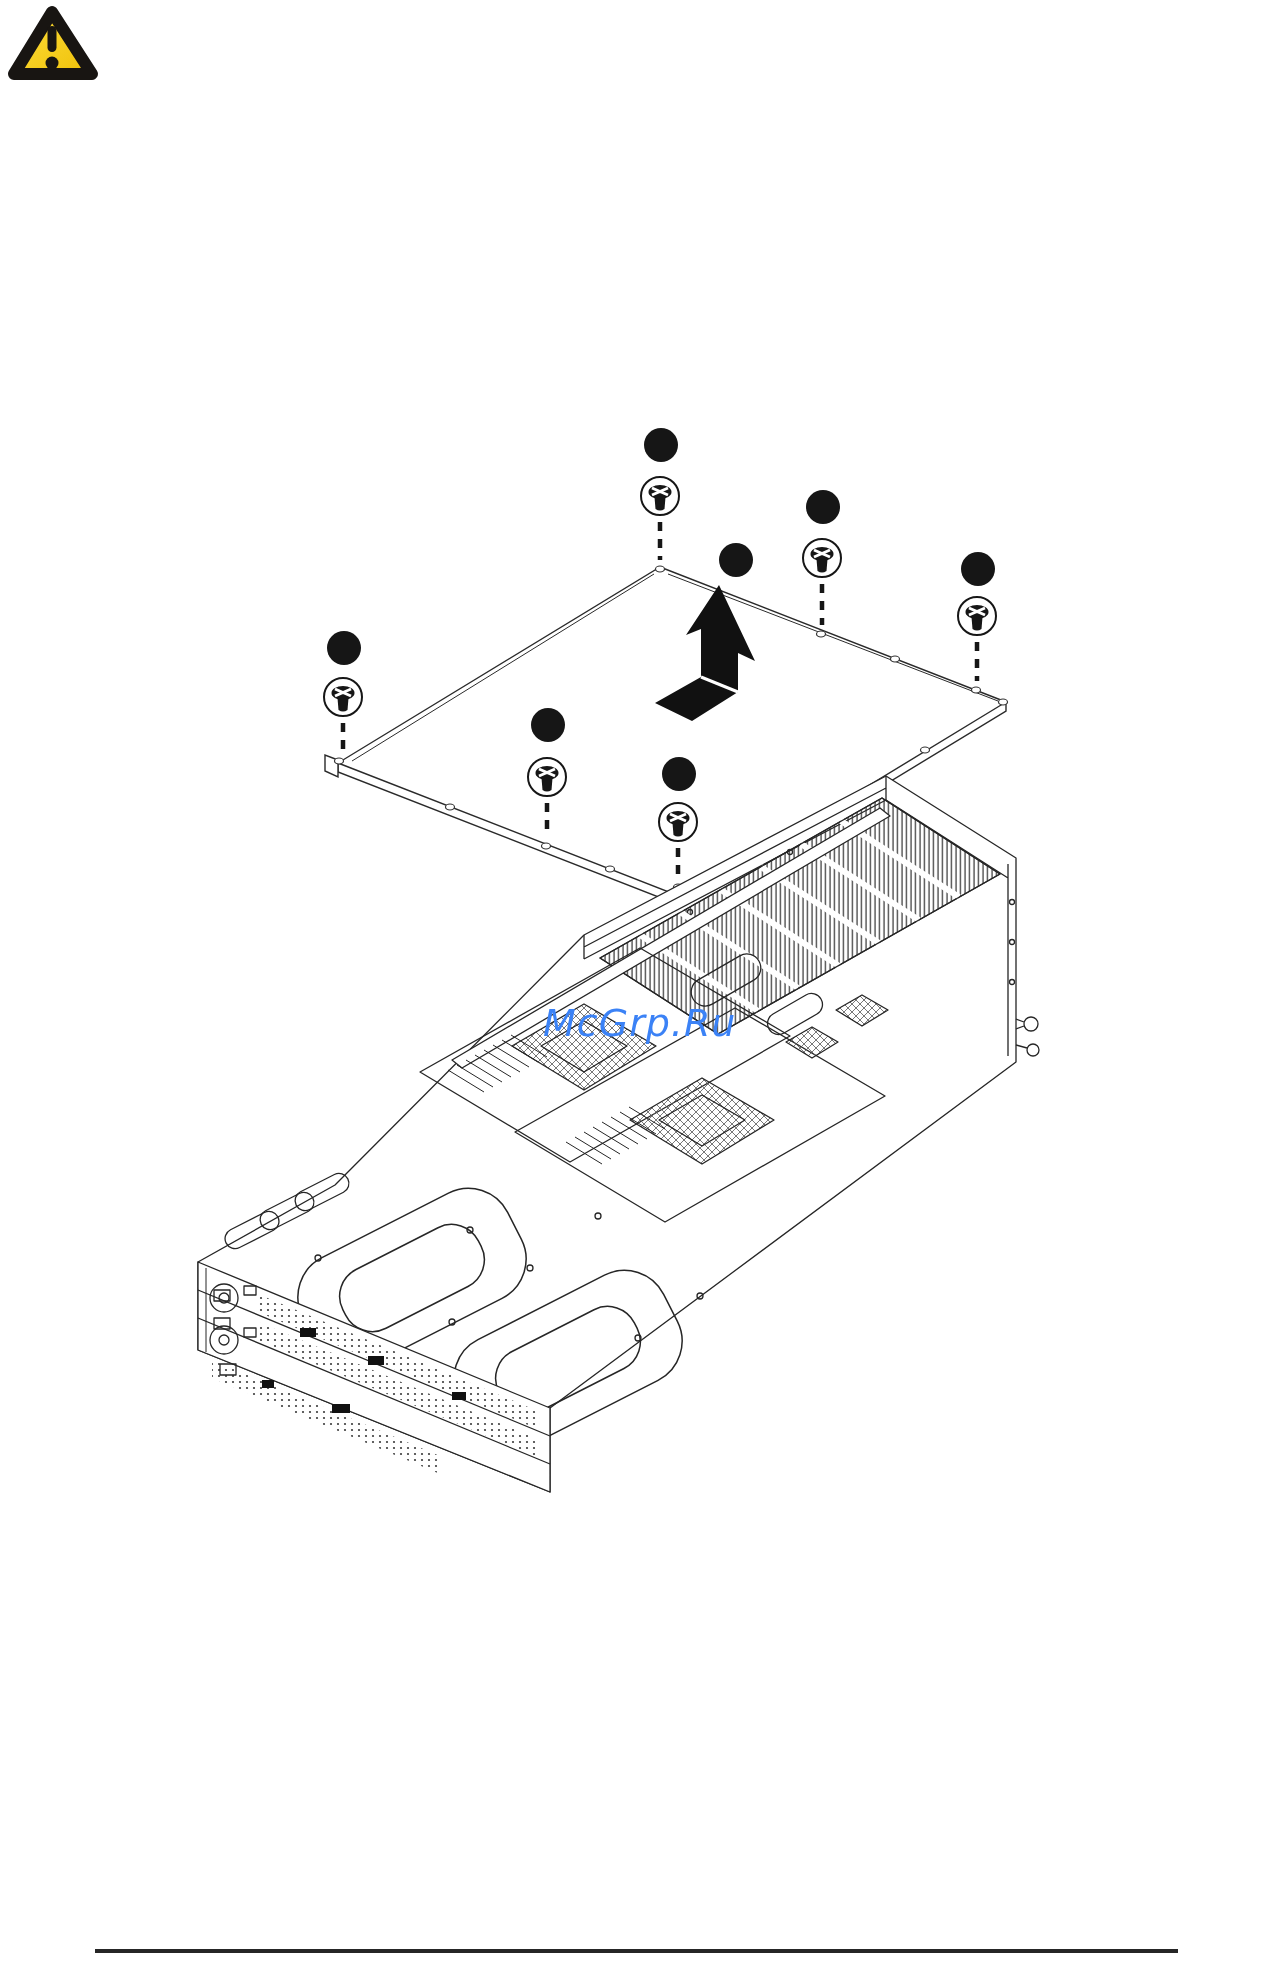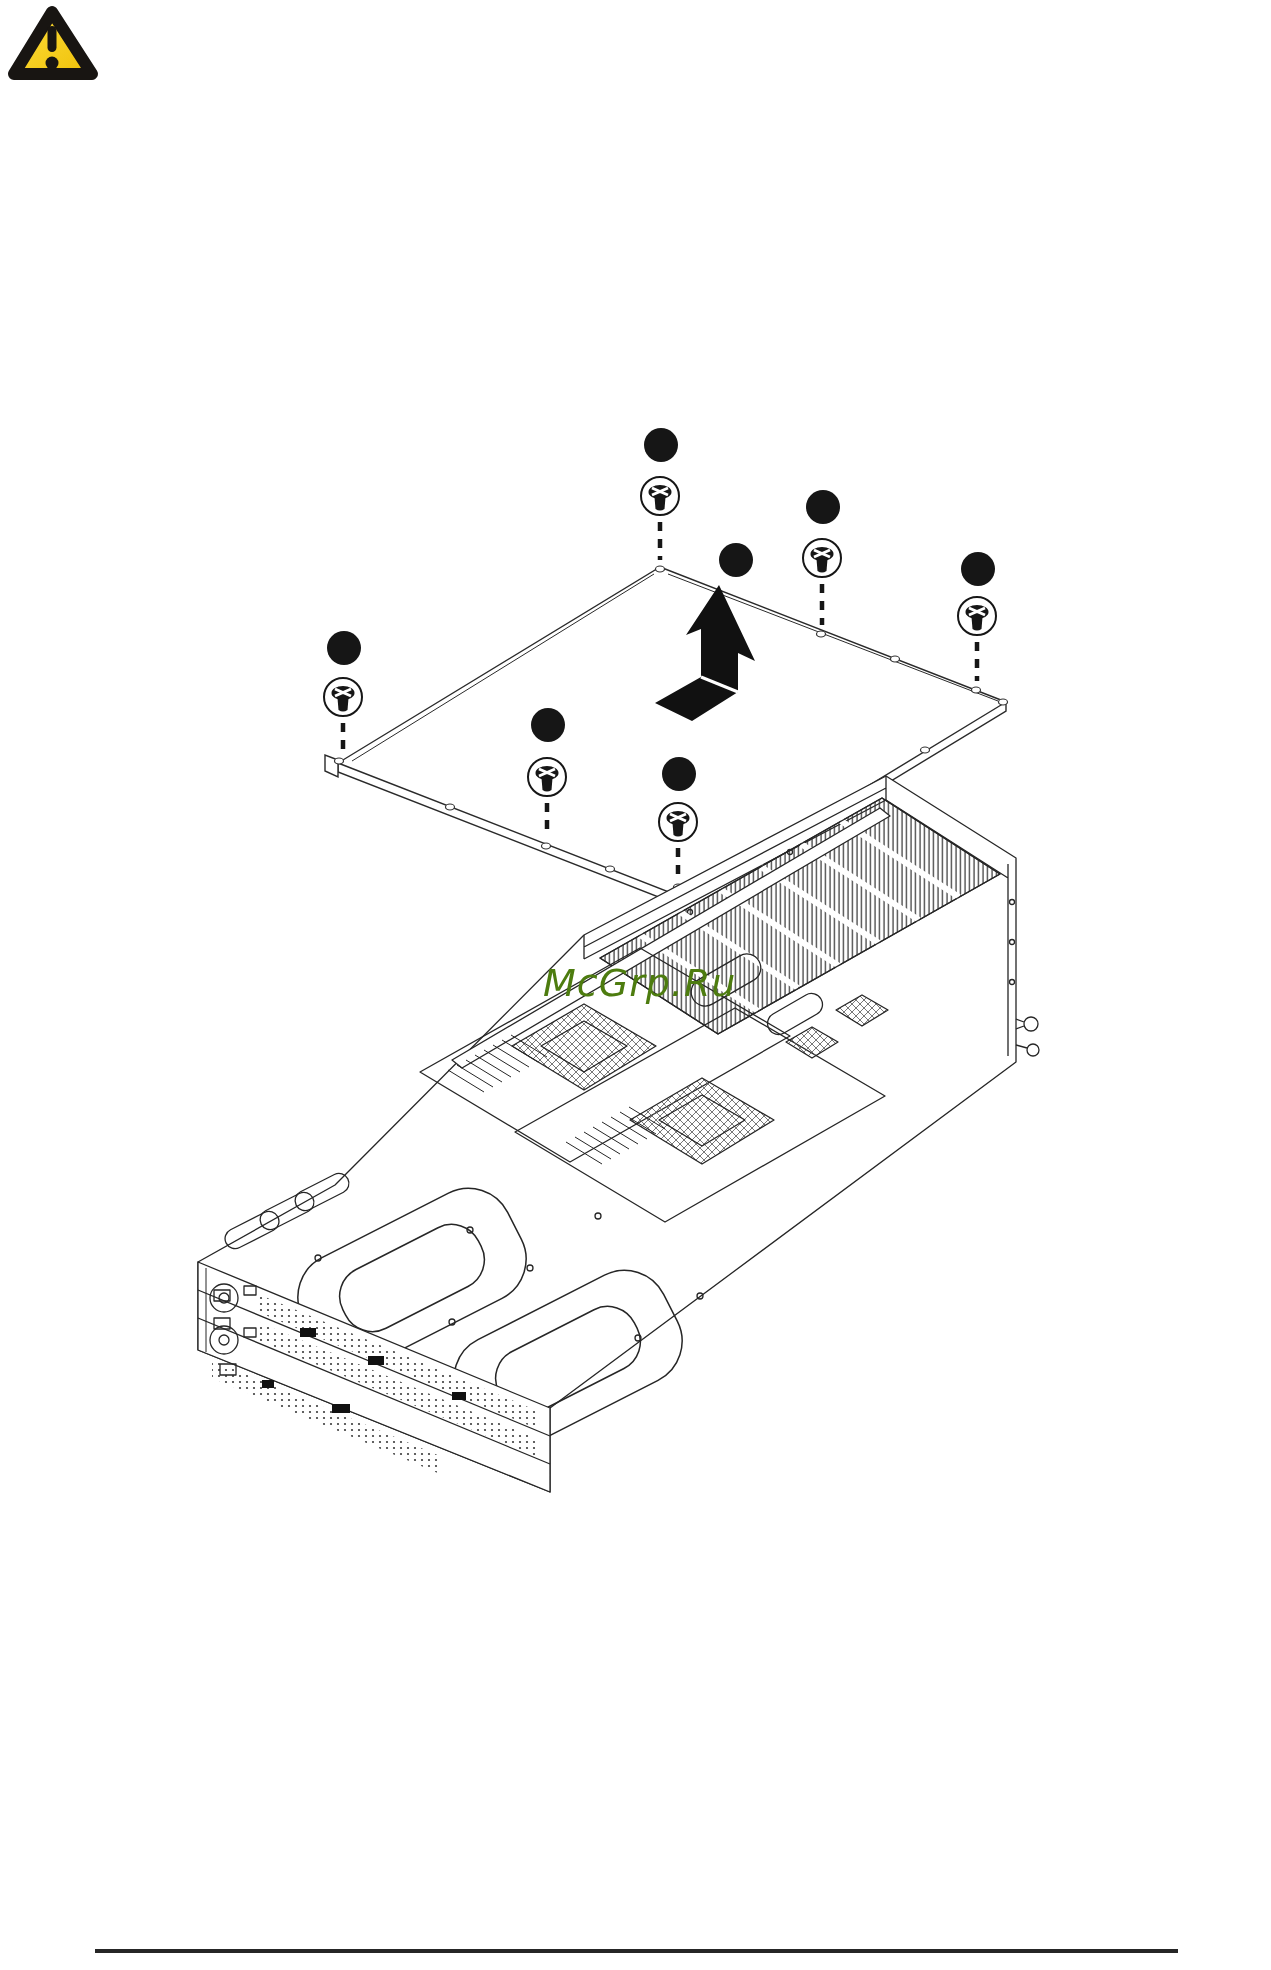--- a/index.html
+++ b/index.html
@@ -264,16 +264,16 @@
         <circle cx="224" cy="1298" r="14"></circle>
           <circle cx="224" cy="1298" r="5"></circle>
         <circle cx="224" cy="1340" r="14"></circle>
           <circle cx="224" cy="1340" r="5"></circle>
         <rect x="244" y="1286" width="12" height="9"></rect>
         <rect x="244" y="1328" width="12" height="9"></rect>
       </g>
     </g>
   </svg>
 
-  <div class="watermark" style="color: #4d7c0f;">McGrp.Ru</div>
+  <div class="watermark" style="color: #3b82f6; margin-top: 40px;">McGrp.Ru</div>
 
   <div class="footer-rule" style="background: rgb(38, 38, 38);"></div>
 </div>
 
 </body></html>

